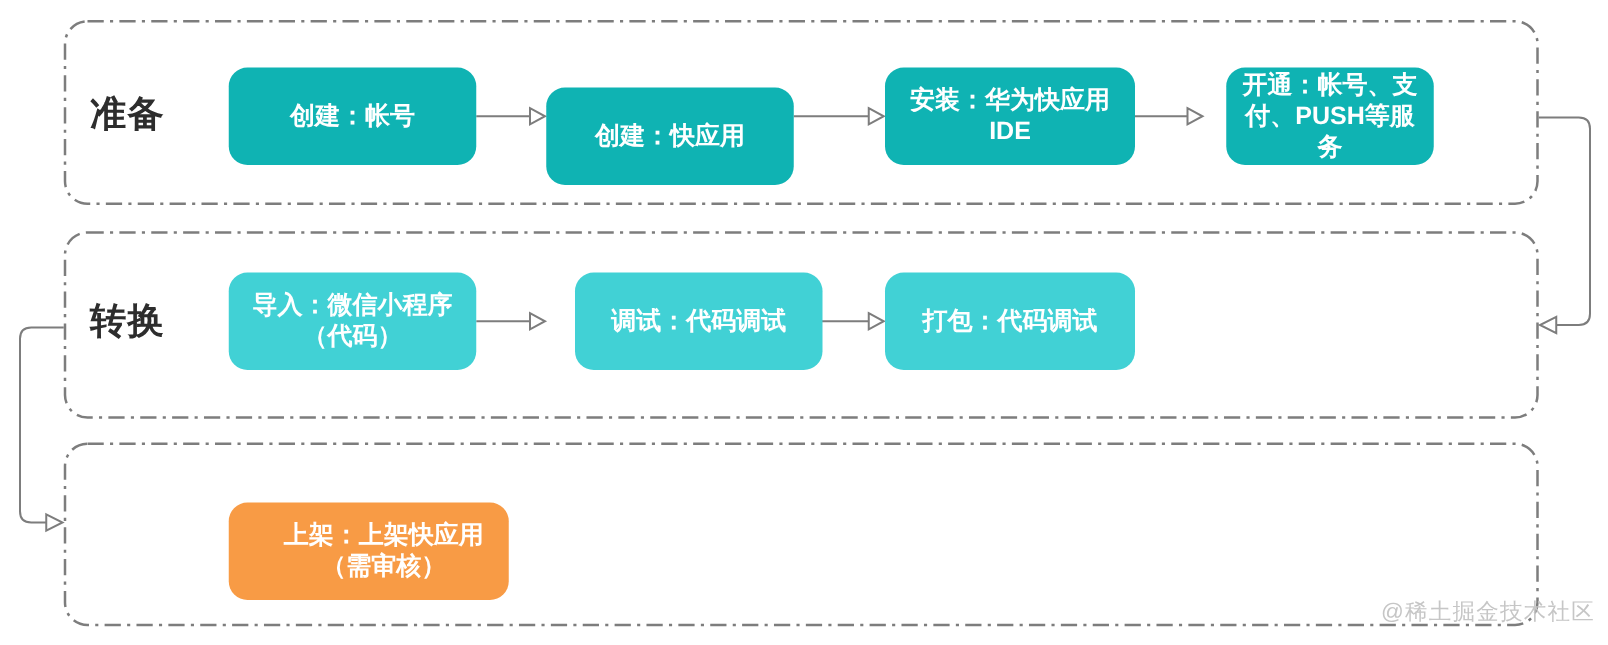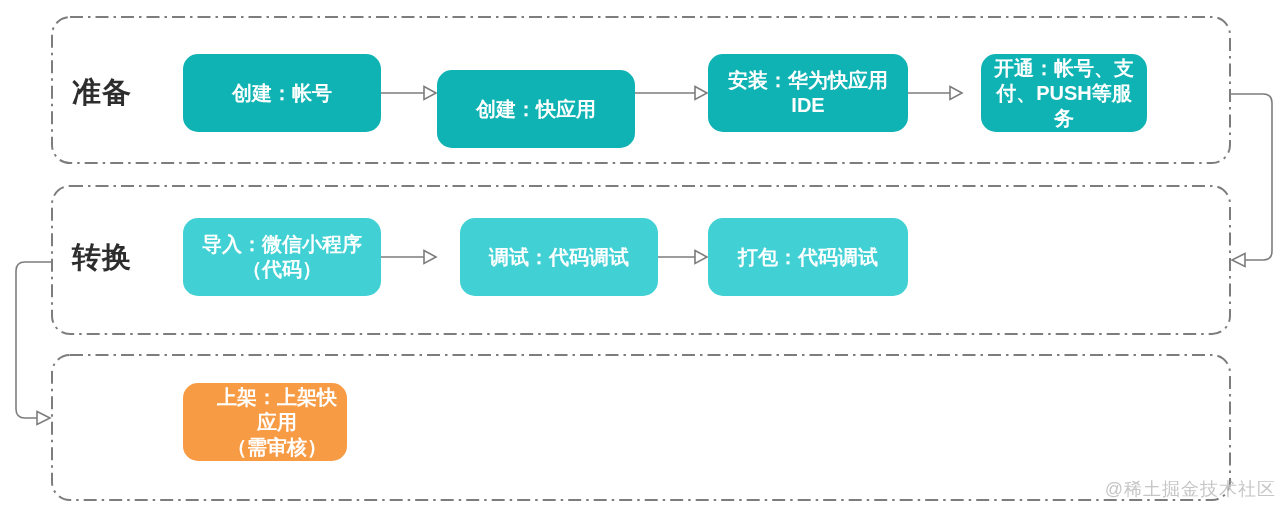--- a/index.html
+++ b/index.html
@@ -137,18 +137,18 @@
   <div class="node prepare" style="left:708px; top:54px;  width:200px;text-align:center;">安装：华为快应用
 IDE</div>
   <div class="node prepare" style="left:963px; top:54px;  width:166px;margin-left:18px;">开通：帐号、支
 付、PUSH等服务</div>
 
   <div class="node convert" style="left:183px; top:218px; width:198px;">导入：微信小程序
 （代码）</div>
   <div class="node convert" style="left:437px; top:218px; width:198px;margin-left:23px;">调试：代码调试</div>
   <div class="node convert" style="left:708px; top:218px; width:200px;">打包：代码调试</div>
 
-  <div class="node publish" style="left:183px; top:383px; width:164px;padding-left:32px;">上架：上架快应用
+  <div class="node publish" style="left:183px; top:402px; width:224px;padding-left:32px;">上架：上架快应用
 （需审核）</div>
 
   <div class="watermark">@稀土掘金技术社区</div>
 
 </div>
 
 </body></html>

